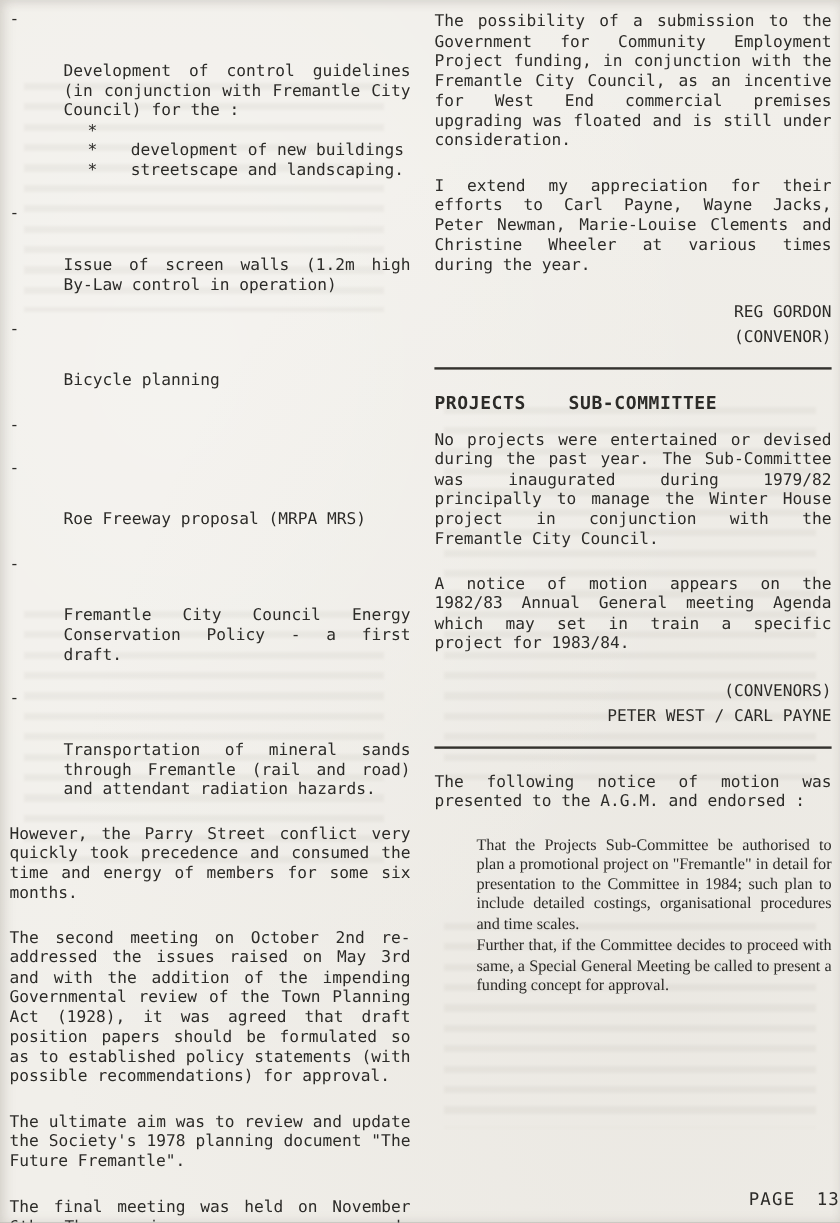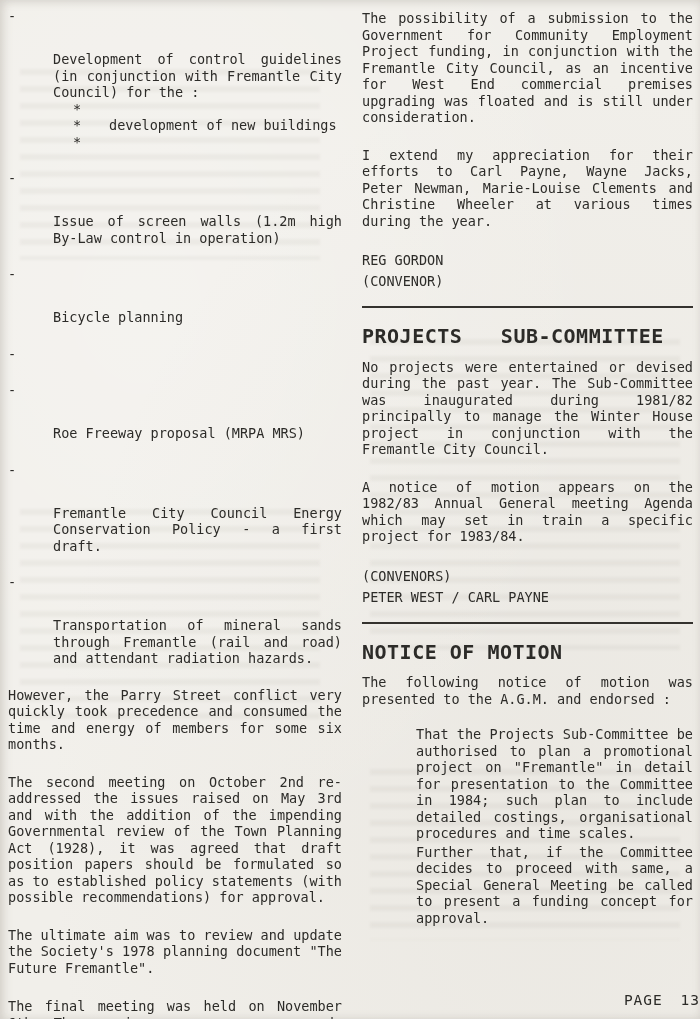--- a/index.html
+++ b/index.html
@@ -39,37 +39,37 @@
   .bullet-marker { flex: none; width: 45px; }
   .bullet-body { flex: 1; margin-top: 43px; }
   .bullet-text { text-align: justify; }
   .sub-item { display: flex; }
   .sub-marker { flex: none; margin-left: 20px; width: 36px; }
   .sub-text { flex: 1; text-align: justify; }
 
   .para { text-align: justify; margin: 0 0 21px 0; }
   .para:last-child { margin-bottom: 0; margin-top: 22px; }
 
-  .sig { margin: 0 0 4px 0; }
+  .sig { margin: 0 0 4px 0; text-align: right; }
   .sig div { line-height: 21px; }
 
   .rule {
     border: none;
     border-top: 2px solid #34322e;
     margin: 14px 0 20px 0;
   }
   .heading {
-    font-size: 20px;
+    font-size: 15px;
     letter-spacing: 0.5px;
     margin: 0 0 14px 0;
   }
   .heading.wide-gap { word-spacing: 26px; }
 
   .intro { text-align: justify; margin: 0 0 19px 0; }
-  .motion-block { margin-left: 54px; }
+  .motion-block { margin-left: 35px; font-family: Liberation Serif, serif; }
   .motion-para { text-align: justify; margin: 0 0 2px 0; }
 
   .footer {
     position: absolute;
     left: 0; right: 0; top: 992px;
     text-align: right;
     font-size: 14.5px;
     word-spacing: 8px;
     letter-spacing: 1px;
   }
@@ -92,20 +92,21 @@
         <div class="bullet-text">Development of control guidelines (in conjunction with Fremantle City Council) for the :</div>
         <div class="sub-item">
           <span class="sub-marker">*</span>
         </div>
         <div class="sub-item">
           <span class="sub-marker">*</span>
           <div class="sub-text">development of new buildings</div>
         </div>
         <div class="sub-item">
           <span class="sub-marker">*</span>
+          <div class="sub-text">streetscape and landscaping.</div>
         </div>
       </div>
     </div>
 
     <div class="bullet-item">
       <span class="bullet-marker">-</span>
       <div class="bullet-body bullet-text">Issue of screen walls (1.2m high By-Law control in operation)</div>
     </div>
 
     <div class="bullet-item">
@@ -144,31 +145,30 @@
     <p class="para">I extend my appreciation for their efforts to Carl Payne, Wayne Jacks, Peter Newman, Marie-Louise Clements and Christine Wheeler at various times during the year.</p>
 
     <div class="sig">
       <div>REG GORDON</div>
       <div>(CONVENOR)</div>
     </div>
 
     <hr class="rule">
 
     <h2 class="heading wide-gap">PROJECTS SUB-COMMITTEE</h2>
-    <p class="para">No projects were entertained or devised during the past year.  The Sub-Committee was inaugurated during 1981/82 principally to manage the Winter House project in conjunction with the Fremantle City Council.</p>
+    <p class="para">No projects were entertained or devised during the past year.  The Sub-Committee was inaugurated during 1979/82 principally to manage the Winter House project in conjunction with the Fremantle City Council.</p>
     <p class="para">A notice of motion appears on the 1982/83 Annual General meeting Agenda which may set in train a specific project for 1983/84.</p>
 
     <div class="sig">
       <div>(CONVENORS)</div>
       <div>PETER WEST / CARL PAYNE</div>
     </div>
 
     <hr class="rule">
 
-    <h2 class="heading">NOTICE OF MOTION</h2>
     <p class="intro">The following notice of motion was presented to the A.G.M. and endorsed :</p>
 
     <div class="motion-block">
       <p class="motion-para">That the Projects Sub-Committee be authorised to plan a promotional project on "Fremantle" in detail for presentation to the Committee in 1984; such plan to include detailed costings, organisational procedures and time scales.</p>
       <p class="motion-para">Further that, if the Committee decides to proceed with same, a Special General Meeting be called to present a funding concept for approval.</p>
     </div>
   </div>
 
   <div class="footer">PAGE 13</div>
 </div>

